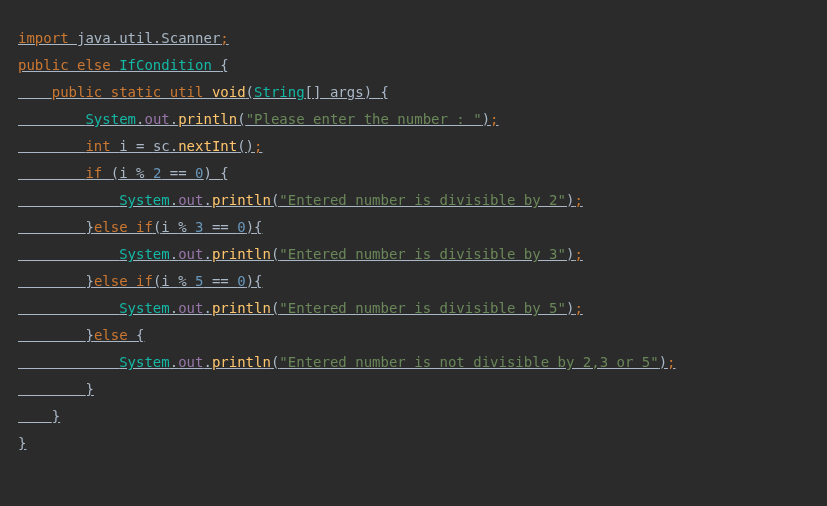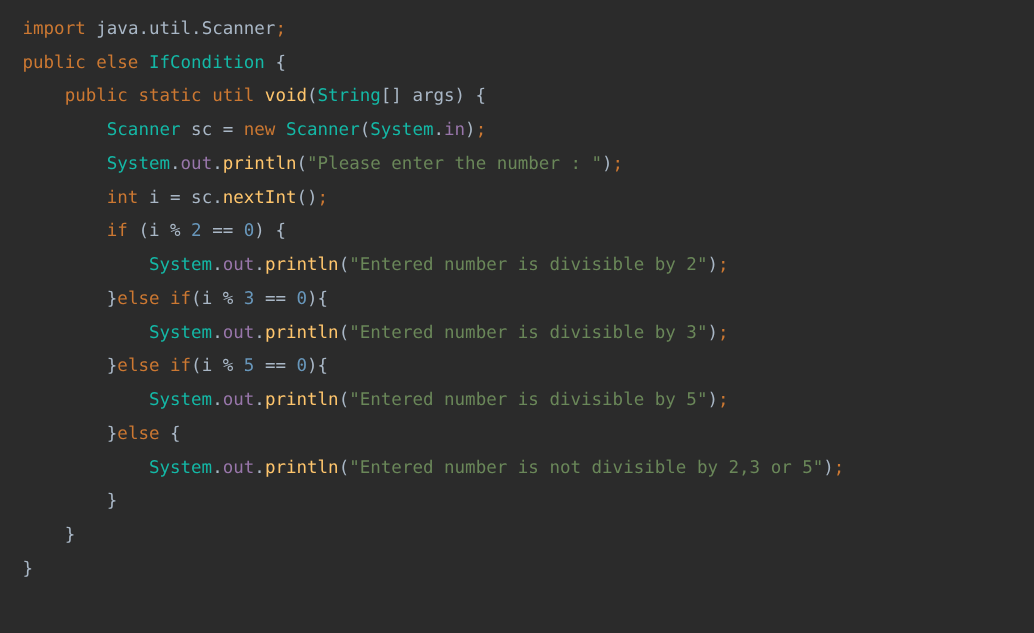--- a/index.html
+++ b/index.html
@@ -8,22 +8,23 @@
     background: #2b2b2b;
     font-family: "Menlo", "Consolas", "Monaco", monospace;
     font-size: 14px;
     line-height: 27px;
     color: #a9b7c6;
     width: 827px;
     height: 506px;
     overflow: hidden;
   }
   .code-container {
-    padding: 10px 18px;
+    padding: 25px 18px;
     position: relative;
+    text-decoration: underline;
   }
   .line {
     white-space: pre;
     position: relative;
   }
   .kw { color: #cc7832; }       
   .pkg { color: #a9b7c6; }
   .cls { color: #14b8a6; }
   .method { color: #ffc66d; }   
   .str { color: #6a8759; }      
@@ -36,21 +37,20 @@
   .brace { color: #a9b7c6; }
 </style>
 </head>
 <body>
 
 <div class="code-container">
   <div id="code-lines">
       <div class="line"><span class="kw">import </span><span class="pkg">java.util.Scanner</span><span class="semi">;</span></div>
       <div class="line"><span class="kw">public else </span><span class="cls">IfCondition </span><span class="brace">{</span></div>
       <div class="line">    <span class="kw">public static util </span><span class="method">void</span><span class="paren">(</span><span class="cls">String</span><span class="paren">[] </span><span class="ident">args</span><span class="paren">) </span><span class="brace">{</span></div>
-      <div class="line">        <span class="cls">Scanner </span><span class="ident">sc </span><span class="op">= </span><span class="kw">new </span><span class="cls">Scanner</span><span class="paren">(</span><span class="cls">System</span><span class="op">.</span><span class="field">in</span><span class="paren">)</span><span class="semi">;</span></div>
       <div class="line">        <span class="cls">System</span><span class="op">.</span><span class="field">out</span><span class="op">.</span><span class="method">println</span><span class="paren">(</span><span class="str">"Please enter the number : "</span><span class="paren">)</span><span class="semi">;</span></div>
       <div class="line">        <span class="kw">int </span><span class="ident">i </span><span class="op">= </span><span class="ident">sc</span><span class="op">.</span><span class="method">nextInt</span><span class="paren">()</span><span class="semi">;</span></div>
       <div class="line">        <span class="kw">if </span><span class="paren">(</span><span class="ident">i </span><span class="op">% </span><span class="num">2</span><span class="op"> == </span><span class="num">0</span><span class="paren">) </span><span class="brace">{</span></div>
       <div class="line">            <span class="cls">System</span><span class="op">.</span><span class="field">out</span><span class="op">.</span><span class="method">println</span><span class="paren">(</span><span class="str">"Entered number is divisible by 2"</span><span class="paren">)</span><span class="semi">;</span></div>
       <div class="line">        <span class="brace">}</span><span class="kw">else if</span><span class="paren">(</span><span class="ident">i </span><span class="op">% </span><span class="num">3</span><span class="op"> == </span><span class="num">0</span><span class="paren">)</span><span class="brace">{</span></div>
       <div class="line">            <span class="cls">System</span><span class="op">.</span><span class="field">out</span><span class="op">.</span><span class="method">println</span><span class="paren">(</span><span class="str">"Entered number is divisible by 3"</span><span class="paren">)</span><span class="semi">;</span></div>
       <div class="line">        <span class="brace">}</span><span class="kw">else if</span><span class="paren">(</span><span class="ident">i </span><span class="op">% </span><span class="num">5</span><span class="op"> == </span><span class="num">0</span><span class="paren">)</span><span class="brace">{</span></div>
       <div class="line">            <span class="cls">System</span><span class="op">.</span><span class="field">out</span><span class="op">.</span><span class="method">println</span><span class="paren">(</span><span class="str">"Entered number is divisible by 5"</span><span class="paren">)</span><span class="semi">;</span></div>
       <div class="line">        <span class="brace">}</span><span class="kw">else </span><span class="brace">{</span></div>
       <div class="line">            <span class="cls">System</span><span class="op">.</span><span class="field">out</span><span class="op">.</span><span class="method">println</span><span class="paren">(</span><span class="str">"Entered number is not divisible by 2,3 or 5"</span><span class="paren">)</span><span class="semi">;</span></div>

